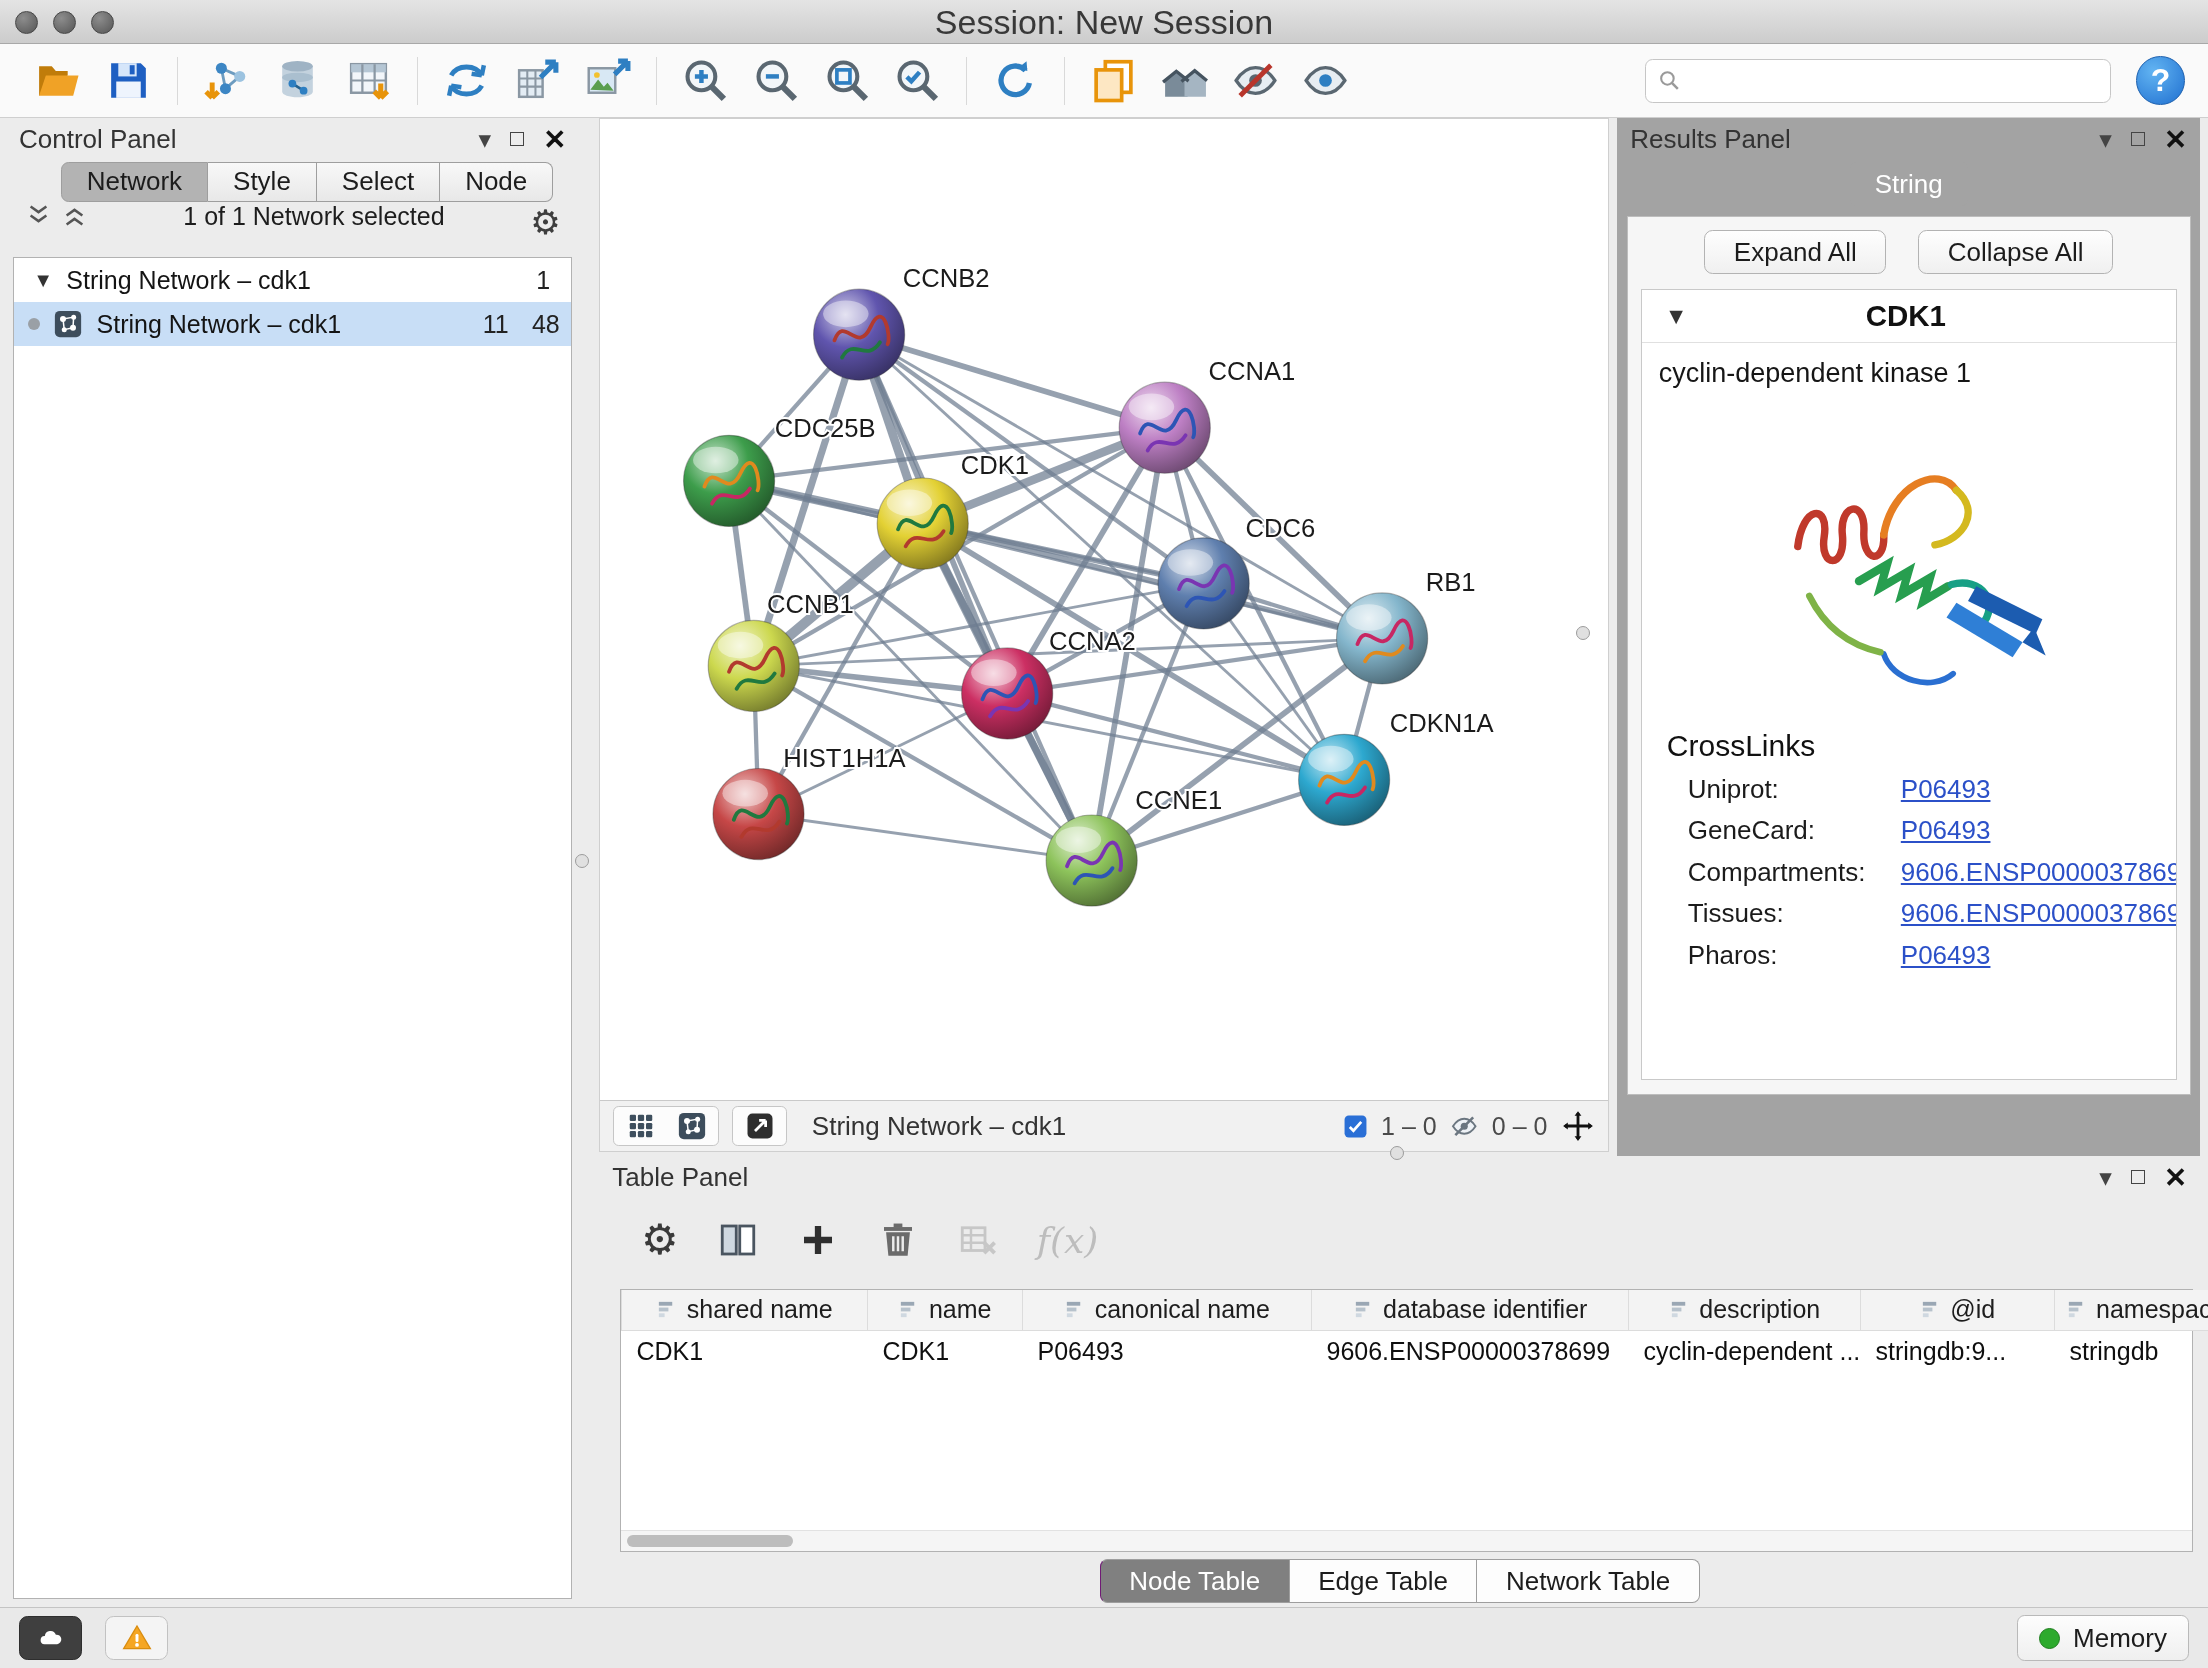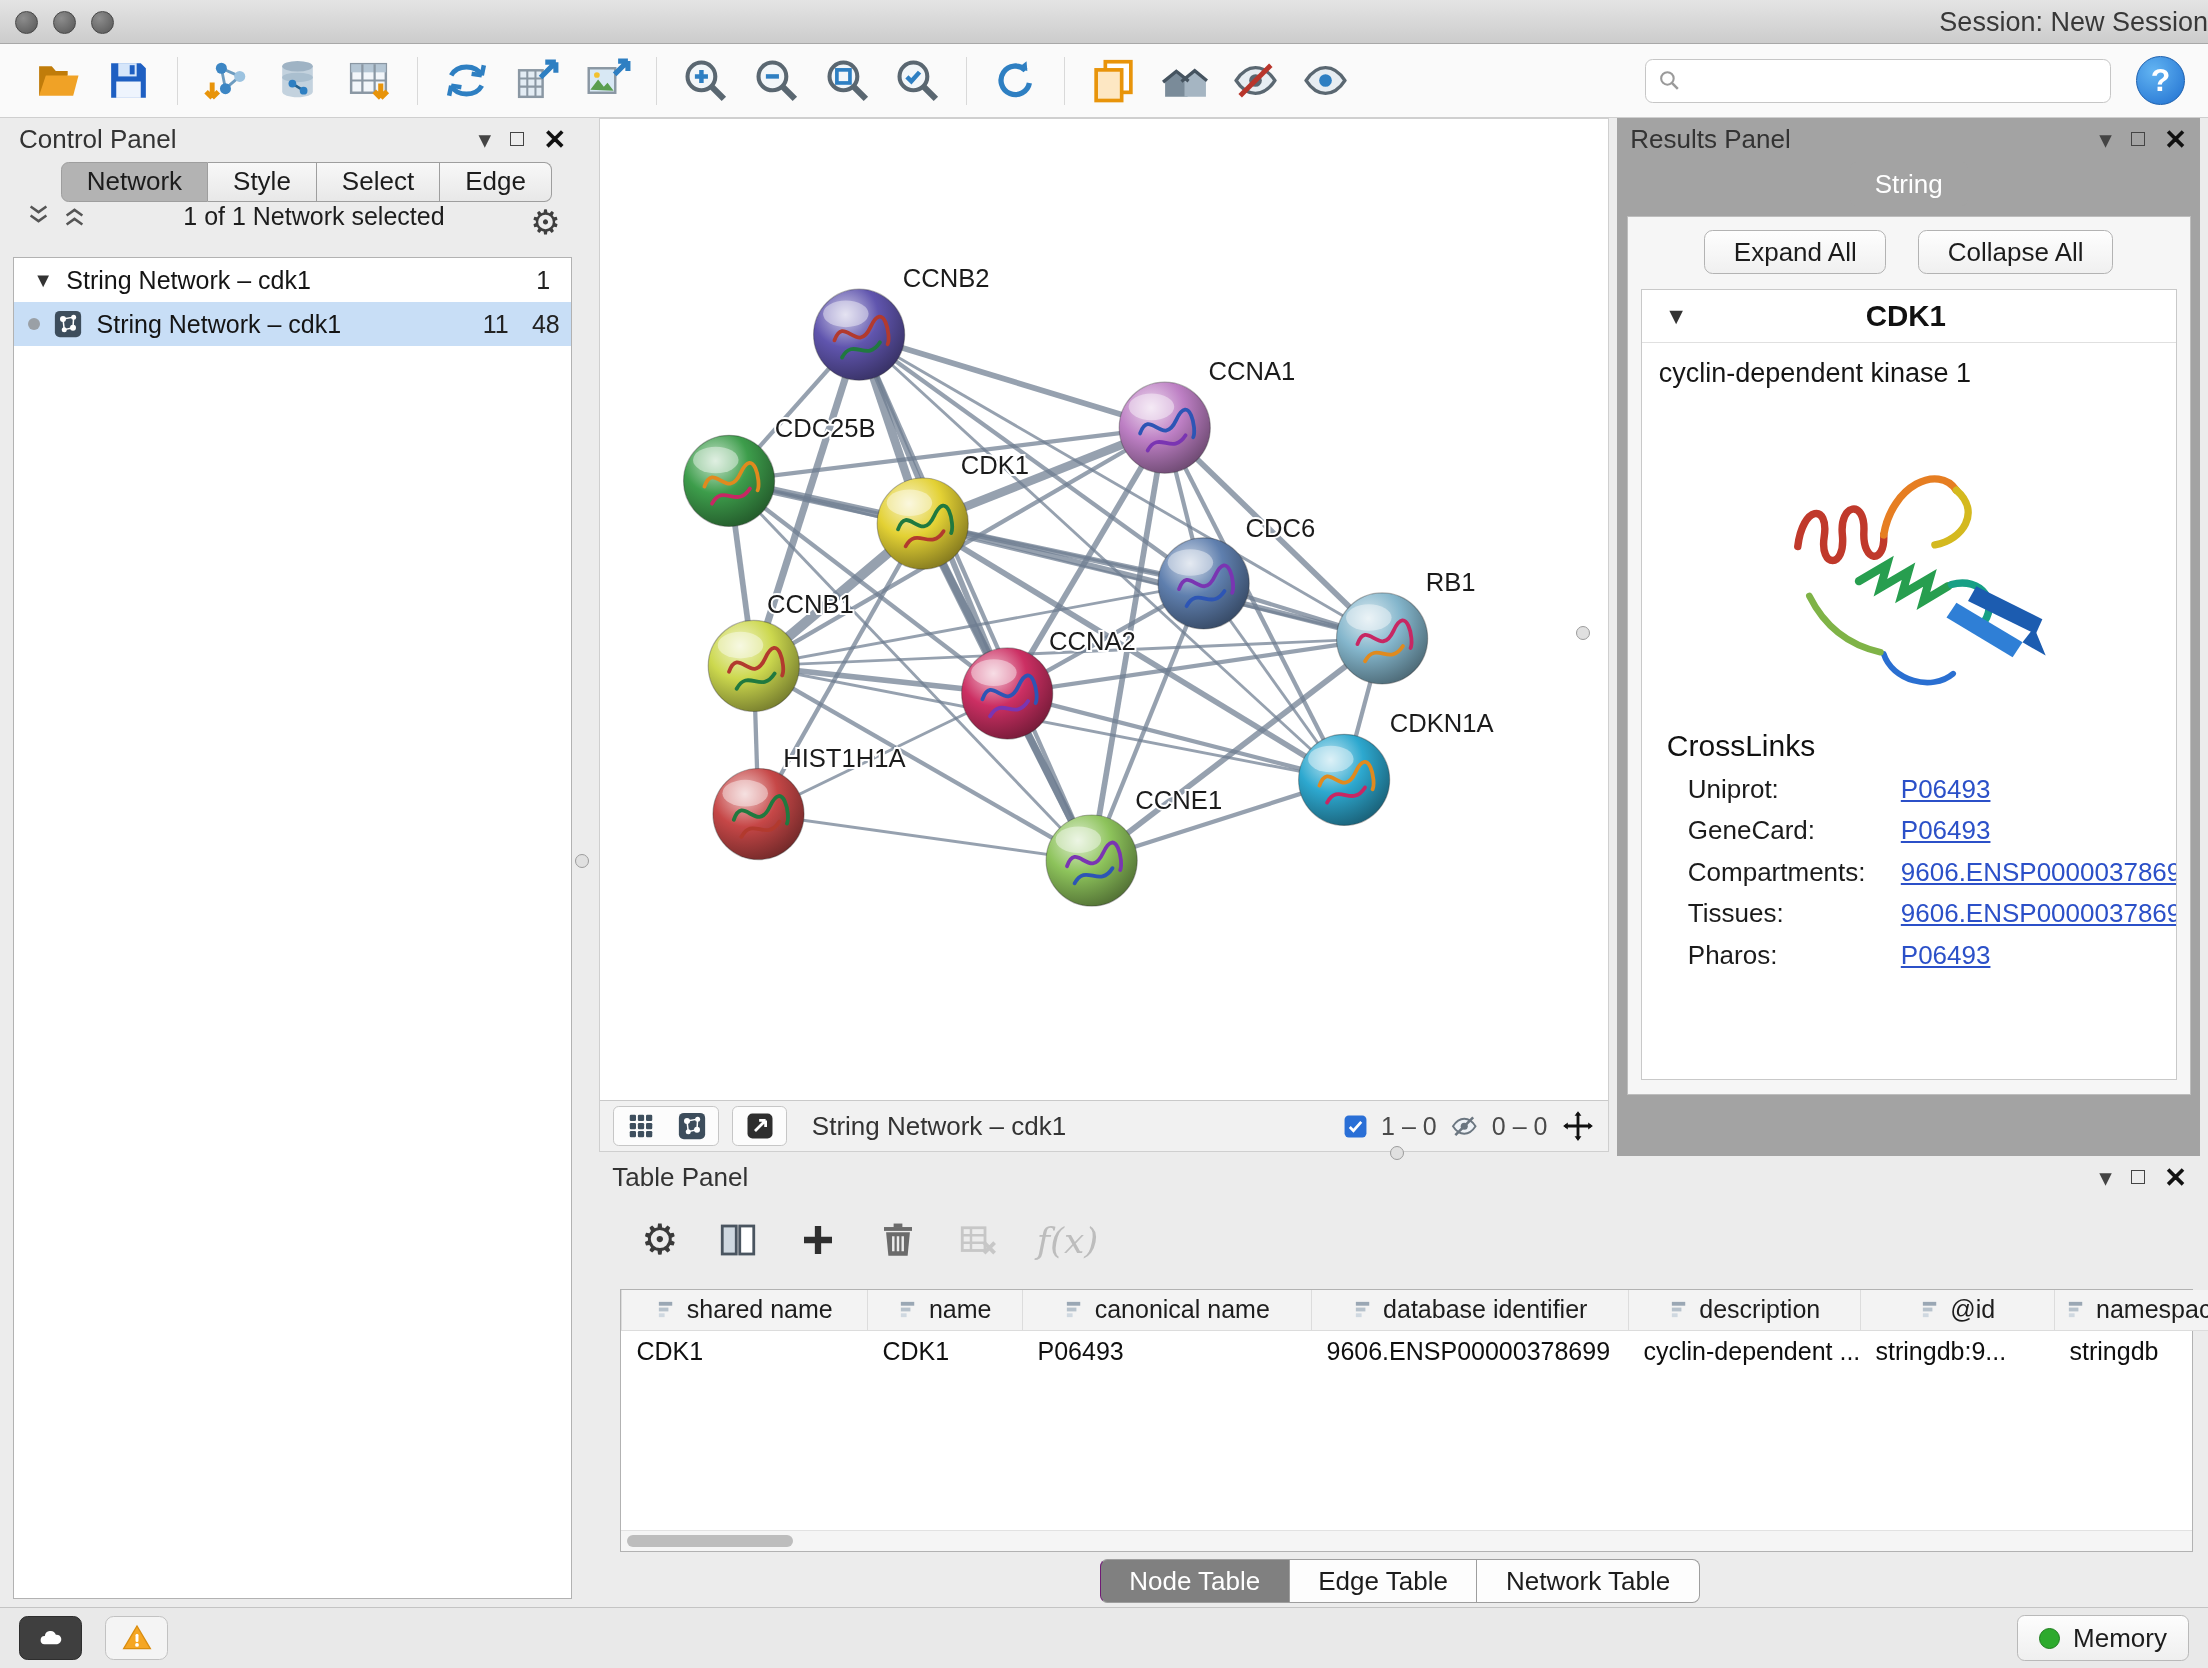--- a/index.html
+++ b/index.html
@@ -4,21 +4,21 @@
 <style>
   *{margin:0;padding:0;box-sizing:border-box}
   html,body{width:2208px;height:1668px}
   body{font-family:"Liberation Sans",sans-serif;background:#ececec;overflow:hidden}
   .app{position:relative;width:2208px;height:1668px;background:#ececec}
 
   
   .titlebar{position:absolute;left:0;top:0;right:0;height:44px;background:linear-gradient(#e4e4e4,#cccccc);border-bottom:1px solid #a8a8a8}
   .lights{position:absolute;left:15px;top:10.5px;display:flex;gap:15px}
   .light{width:23px;height:23px;border-radius:50%;background:radial-gradient(circle at 35% 30%,#8d8d8d,#555);border:1px solid #474747}
-  .title{text-align:right;line-height:44px;font-size:27px;color:#383838}
+  .title{text-align:center;line-height:44px;font-size:34px;color:#383838}
 
   
   .toolbar{position:absolute;left:0;top:44px;right:0;height:74px;background:#fafafa;border-bottom:1px solid #cfcfcf;display:flex;align-items:center;padding:0 23px}
   .tbtn{width:61px;height:61px;border:none;background:transparent;display:flex;align-items:center;justify-content:center;margin:0 4.8px;cursor:pointer}
   .tbtn svg{width:49px;height:49px}
   .tsep{width:1px;height:48px;background:#d9d9d9;margin:0 13.3px}
   .search{margin-left:auto;display:flex;align-items:center;width:466px;height:44px;border:1px solid #c6c6c6;border-radius:7.6px;background:#fff;padding:0 11.4px}
   .search svg{width:25px;height:25px;margin-right:9.5px}
   .search input{flex:1;border:none;outline:none;font-size:25px;font-family:inherit;background:transparent}
   .help{width:49px;height:49px;border-radius:50%;border:1px solid #1b5fae;background:radial-gradient(circle at 35% 30%,#62b4f2,#1f6fd0);color:#fff;font-size:32px;font-weight:bold;margin-left:25px;cursor:pointer}
@@ -281,21 +281,21 @@
         <span class="hicons" id="cp-icons">
           <span class="picon">▾</span>
           <span class="pbox"></span>
           <span class="pclose">✕</span>
         </span>
     </div>
     <div class="cptabs" id="cp-tabs">
         <div class="cptab active">Network</div>
         <div class="cptab">Style</div>
         <div class="cptab">Select</div>
-        <div class="cptab">Edge</div>
+        <div class="cptab">Node</div>
       </div>
     <div class="cpstatus">
       <span class="chev">
           <svg viewBox="0 0 24 24">
             <path d="M5 4l7 5 7-5M5 12l7 5 7-5" stroke="#555" stroke-width="2.2" fill="none"></path>
           </svg>
         </span>
       <span class="chev">
           <svg viewBox="0 0 24 24">
             <path d="M5 20l7-5 7 5M5 12l7-5 7 5" stroke="#555" stroke-width="2.2" fill="none"></path>

